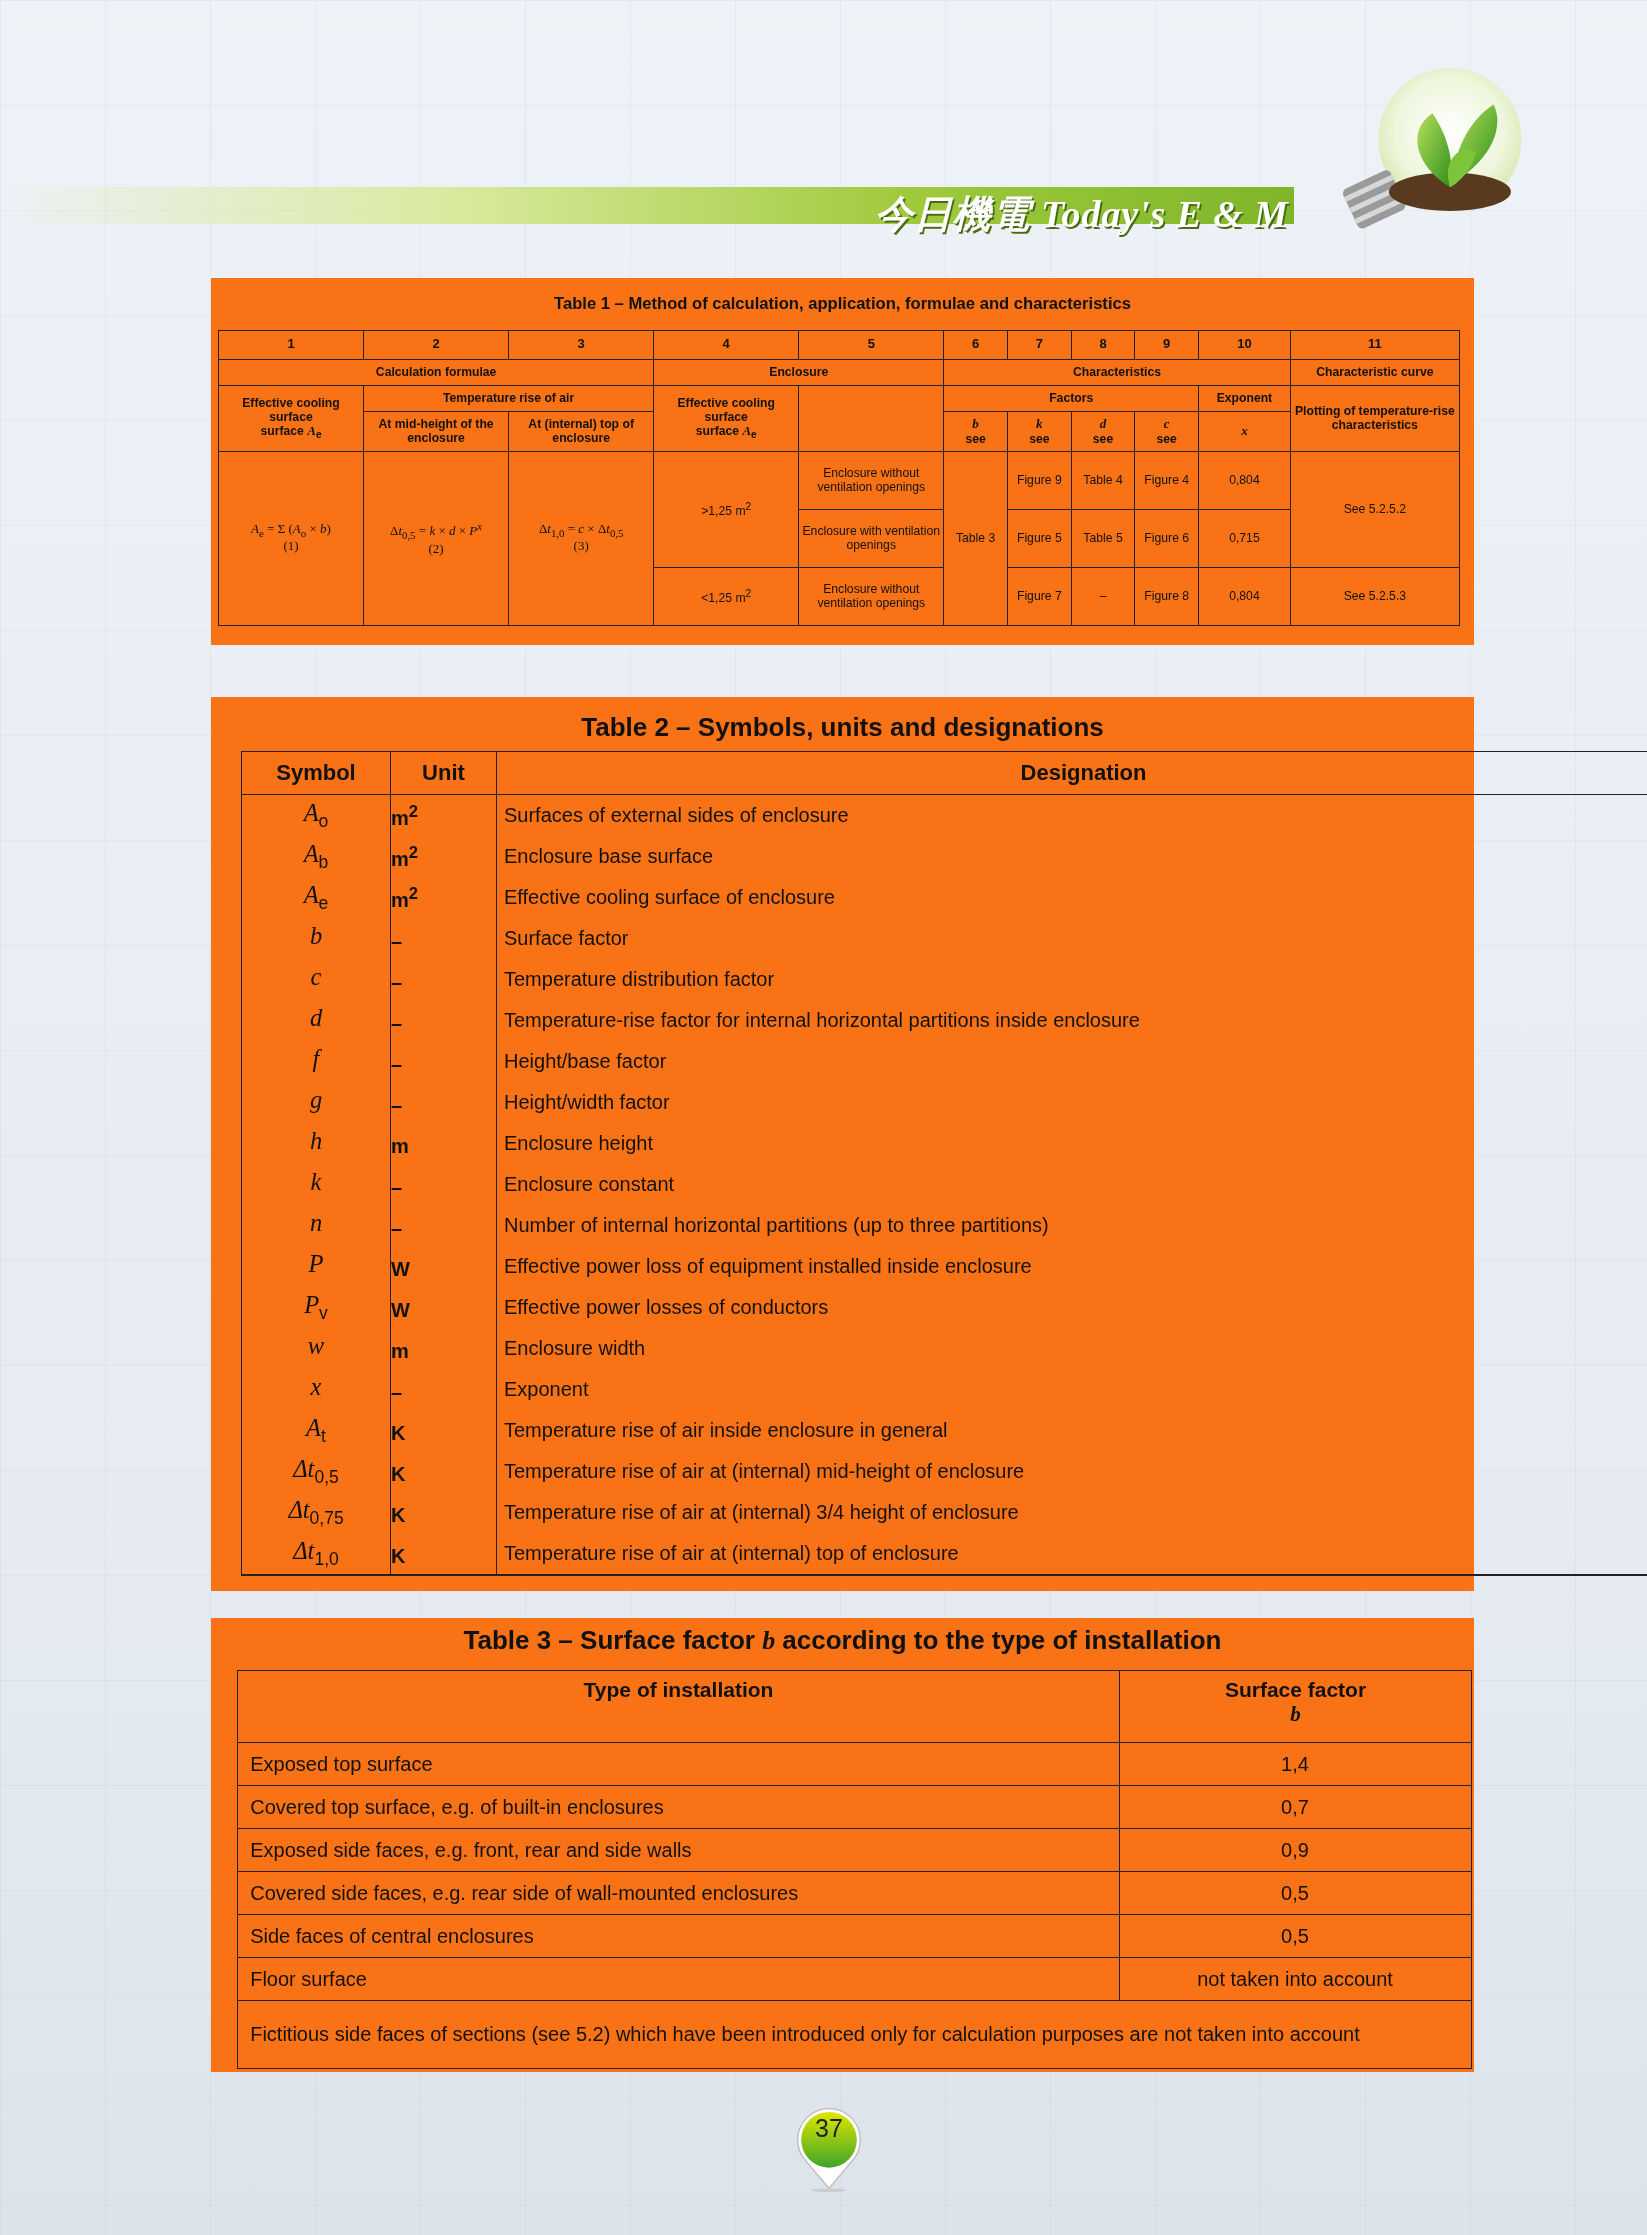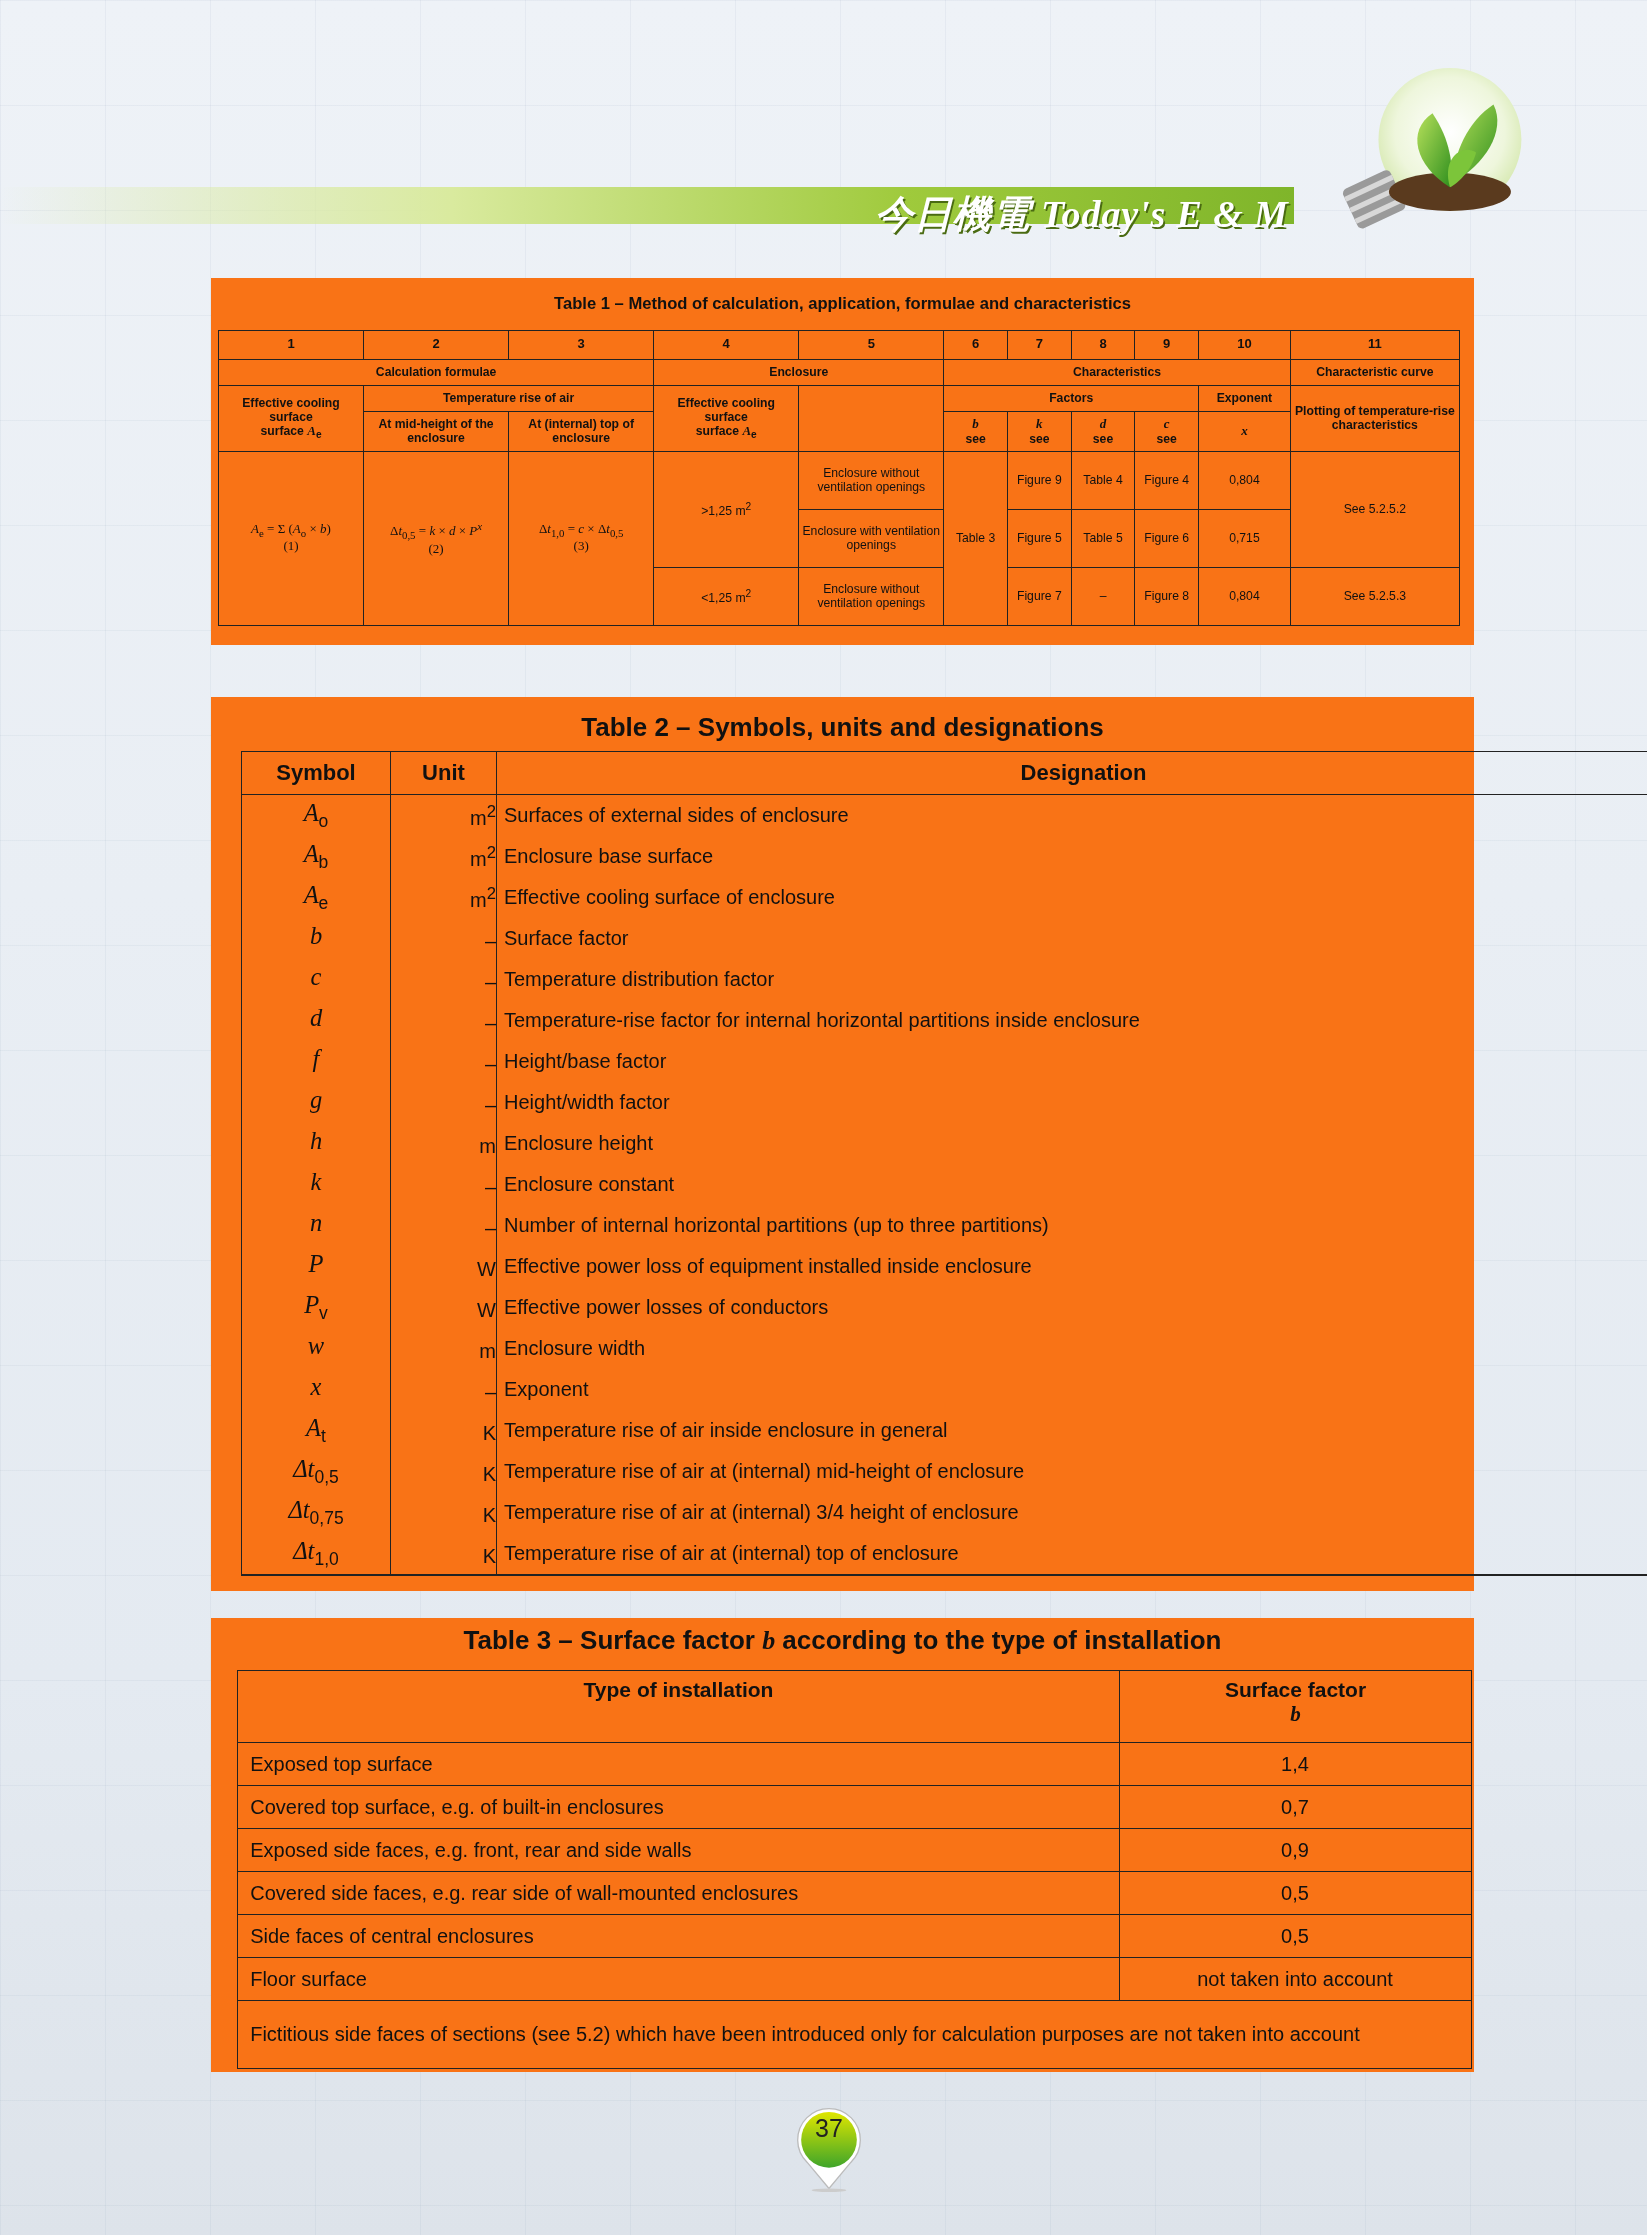--- a/index.html
+++ b/index.html
@@ -46,21 +46,21 @@
   .t1 .italic { font-family:"Liberation Serif", serif; font-style:italic; font-weight:bold; font-size:13px; }
   .t1 .formula { font-family:"Liberation Serif", serif; font-size:13px; }
   .t1 .formula i { font-style:italic; }
   .t2-caption { font-size:26px; padding-top:7px;margin-top:8px; }
   .t2 { position:absolute; left:30px; top:54px; width:1430px; font-size:20px; }
   .t2 th { border:1.7px solid #222; font-size:22px; height:40px; font-weight:bold; }
   .t2 td { border-left:1.7px solid #222; border-right:1.7px solid #222; height:41px; padding:0; }
   .t2 tr:last-child td { border-bottom:2.6px solid #222; }
   .t2 .sym { width:148px; text-align:center; font-family:"Liberation Serif", serif; font-style:italic; font-size:24.5px; }
   .t2 .sym sub { font-family:"Liberation Sans", sans-serif; font-style:normal; font-size:17.5px; }
-  .t2 .unit { width:105px; text-align:right; }
+  .t2 .unit { width:105px; text-align:left;font-weight:bold; }
   .t2 .desig { padding-left:7px; }
   .t3-caption { font-size:26px; padding-top:7px; }
   .t3 { position:absolute; left:26px; top:52px; width:1235px; font-size:20px; }
   .t3 td, .t3 th { border:1.7px solid #222; }
   .t3 th { font-weight:bold; font-size:21px; height:63px; vertical-align:top; padding-top:7px; }
   .t3 th.col2 { width:349px; }
   .t3 th i { font-family:"Liberation Serif", serif; }
   .t3 td { height:40px; padding-left:12.2px; }
   .t3 td.val { text-align:center; padding-left:0; }
   .t3 td.note { height:65px; line-height:1.25; }

